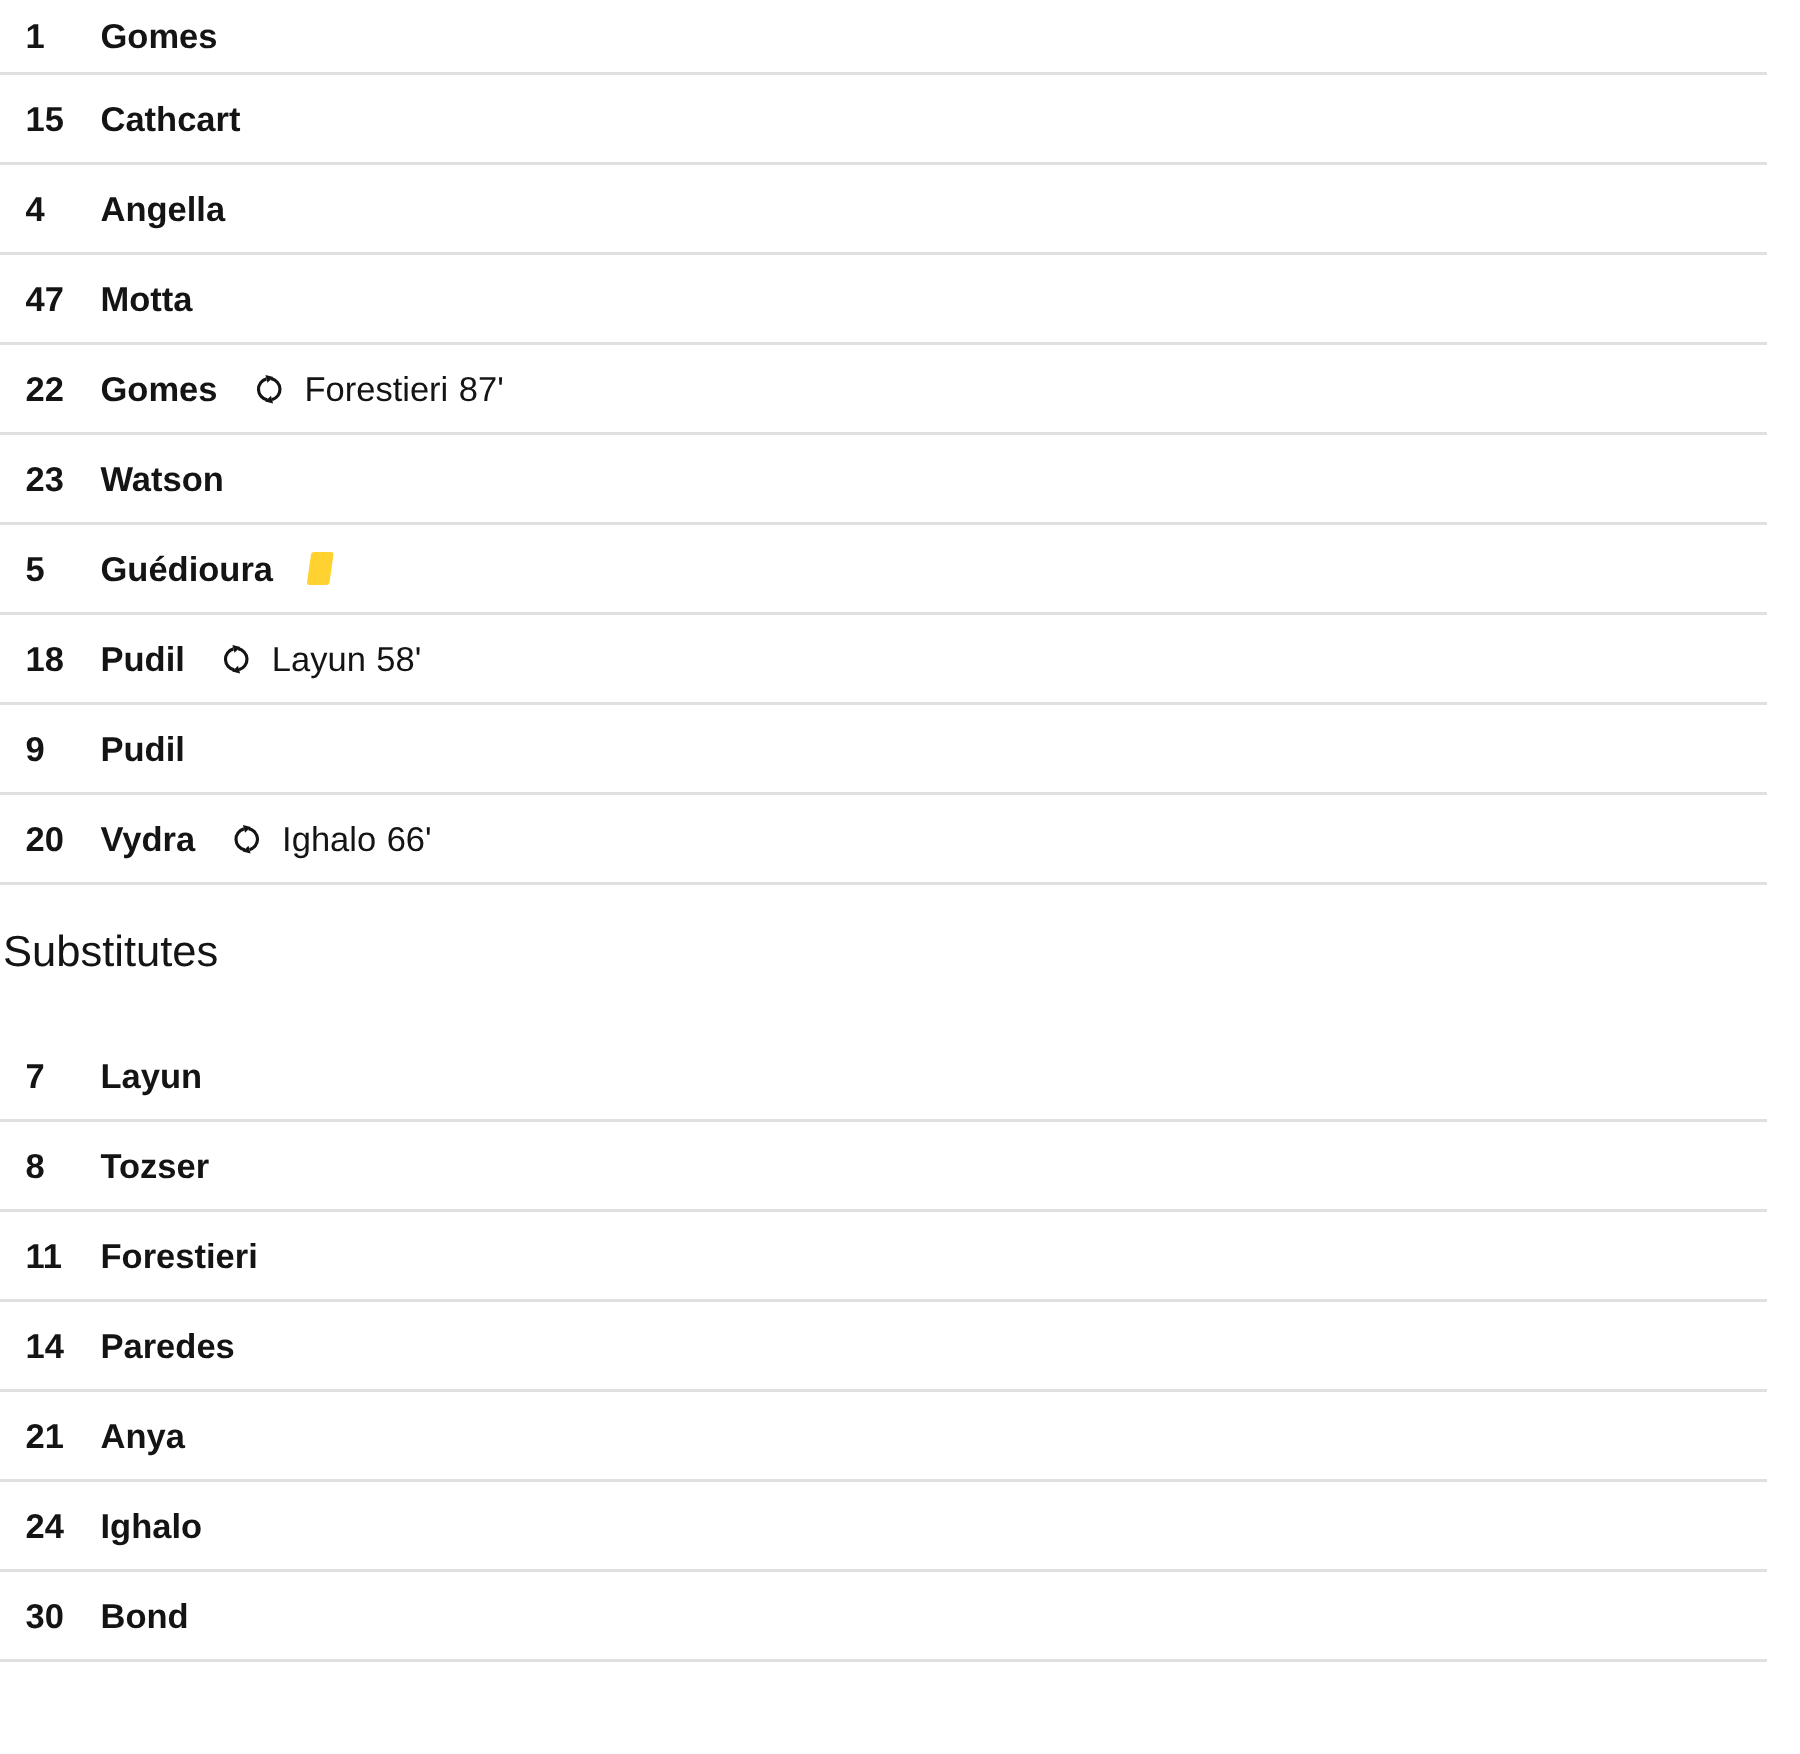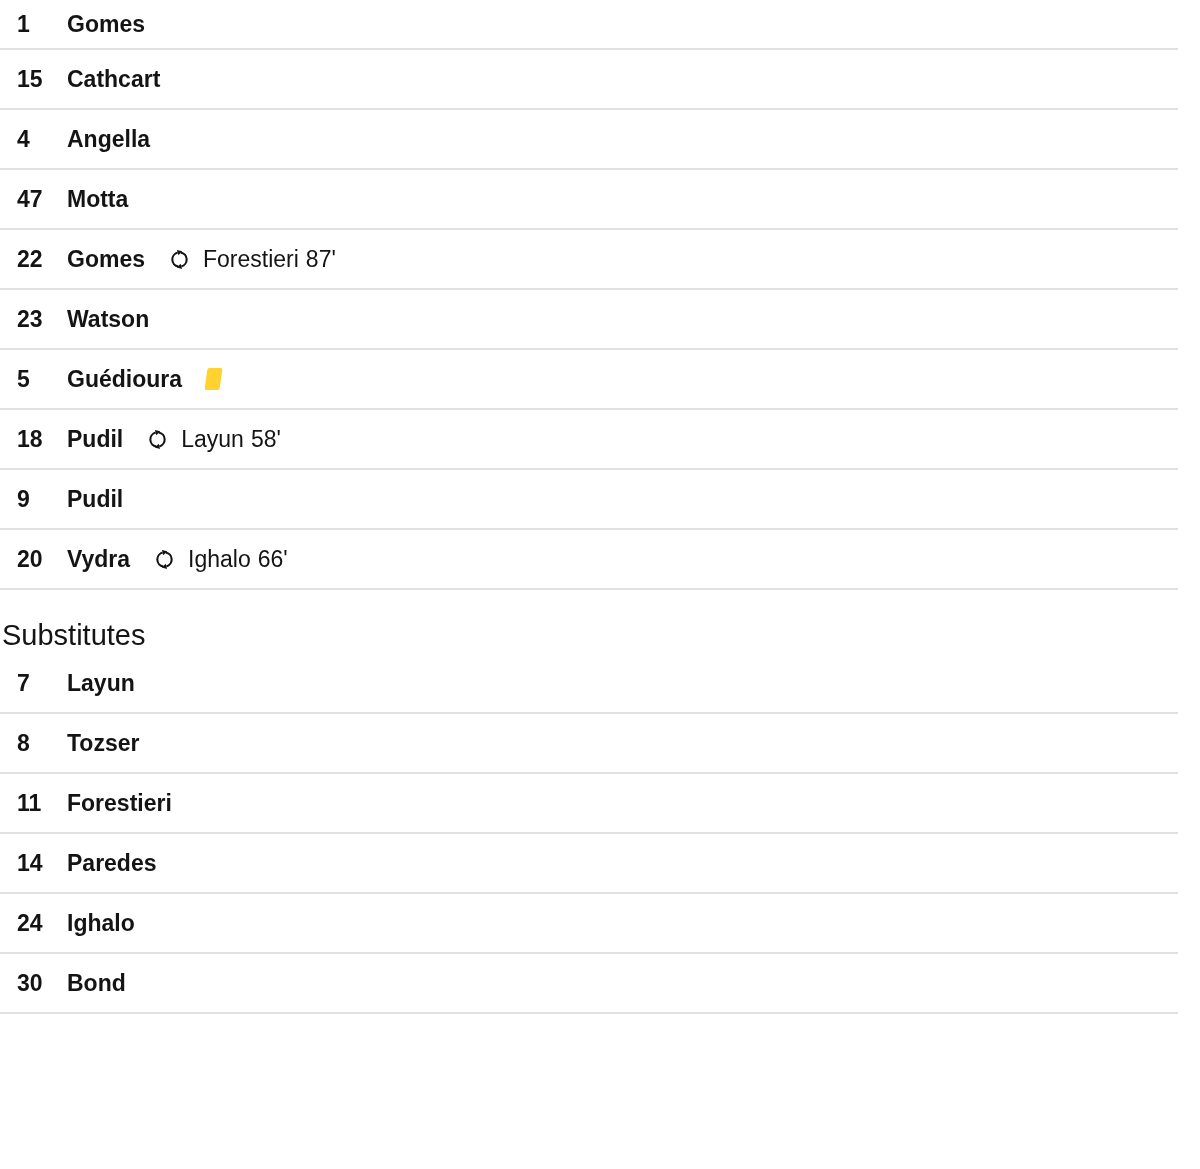--- a/index.html
+++ b/index.html
@@ -64,21 +64,21 @@
     height: 22px;
     border-radius: 2px;
     margin-left: 24px;
     transform: skewX(-8deg);
     flex: none;
   }
   .section-heading {
     font-size: 29px;
     font-weight: 500;
     line-height: 34px;
-    margin: 28px 0 2px 2px;
+    margin: 28px 0 36px 2px;
     color: #141414;
   }
 </style>
 </head>
 <body>
 
 <div class="lineup">
   <div class="starting" id="starting-list">
       <div class="row">
         <span class="shirt-number">1</span>
@@ -176,20 +176,24 @@
       </div>
       <div class="row">
         <span class="shirt-number">11</span>
         <span class="player-name">Forestieri</span>
       </div>
       <div class="row">
         <span class="shirt-number">14</span>
         <span class="player-name">Paredes</span>
       </div>
       <div class="row">
+        <span class="shirt-number">21</span>
+        <span class="player-name">Anya</span>
+      </div>
+      <div class="row">
         <span class="shirt-number">24</span>
         <span class="player-name">Ighalo</span>
       </div>
       <div class="row">
         <span class="shirt-number">30</span>
         <span class="player-name">Bond</span>
       </div>
     </div>
 </div>
 

